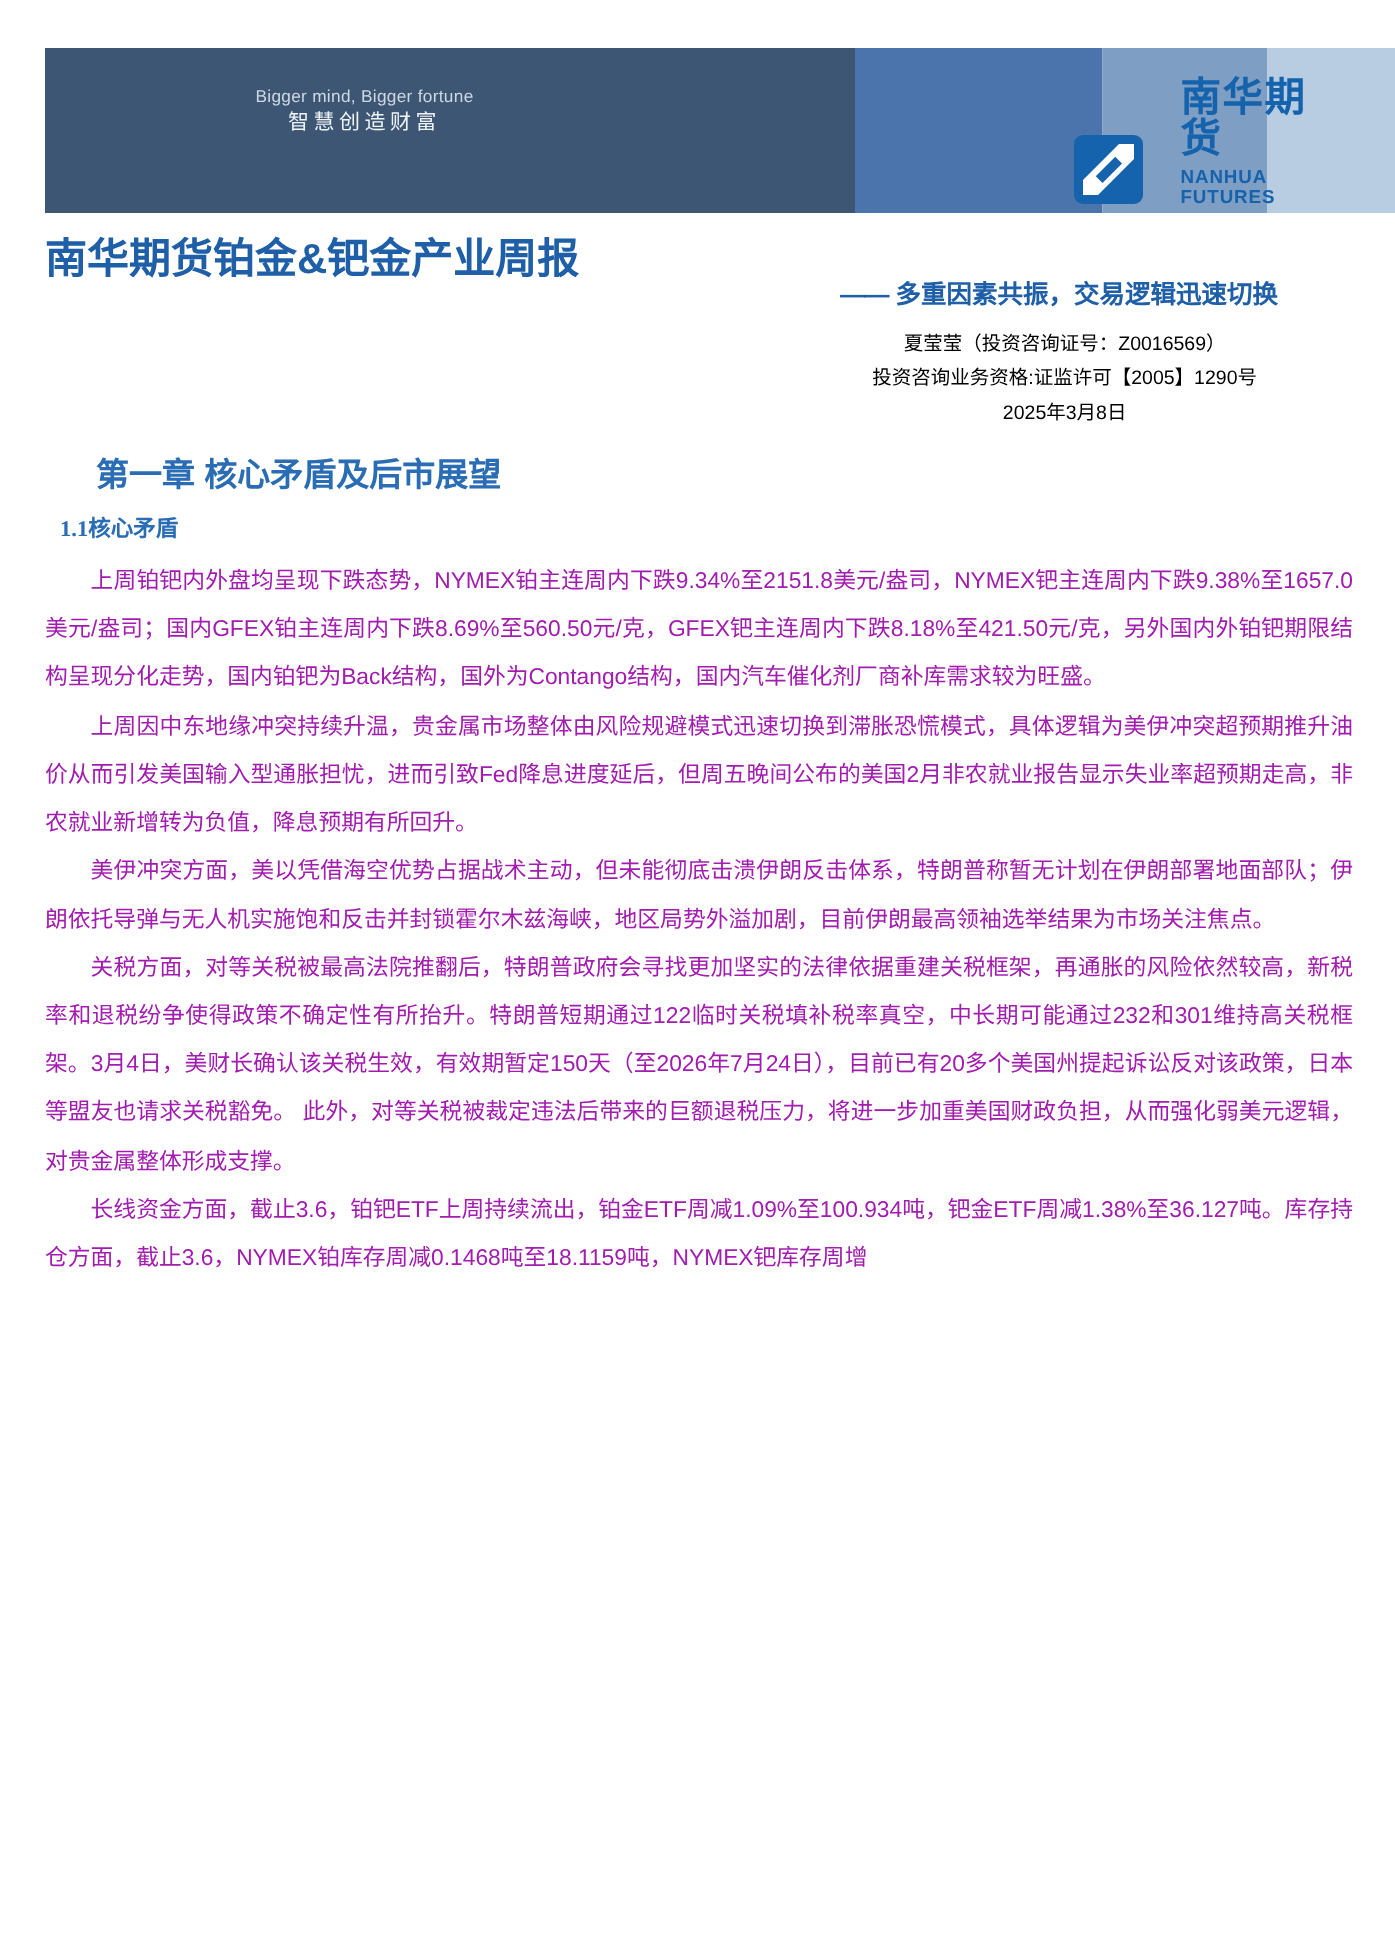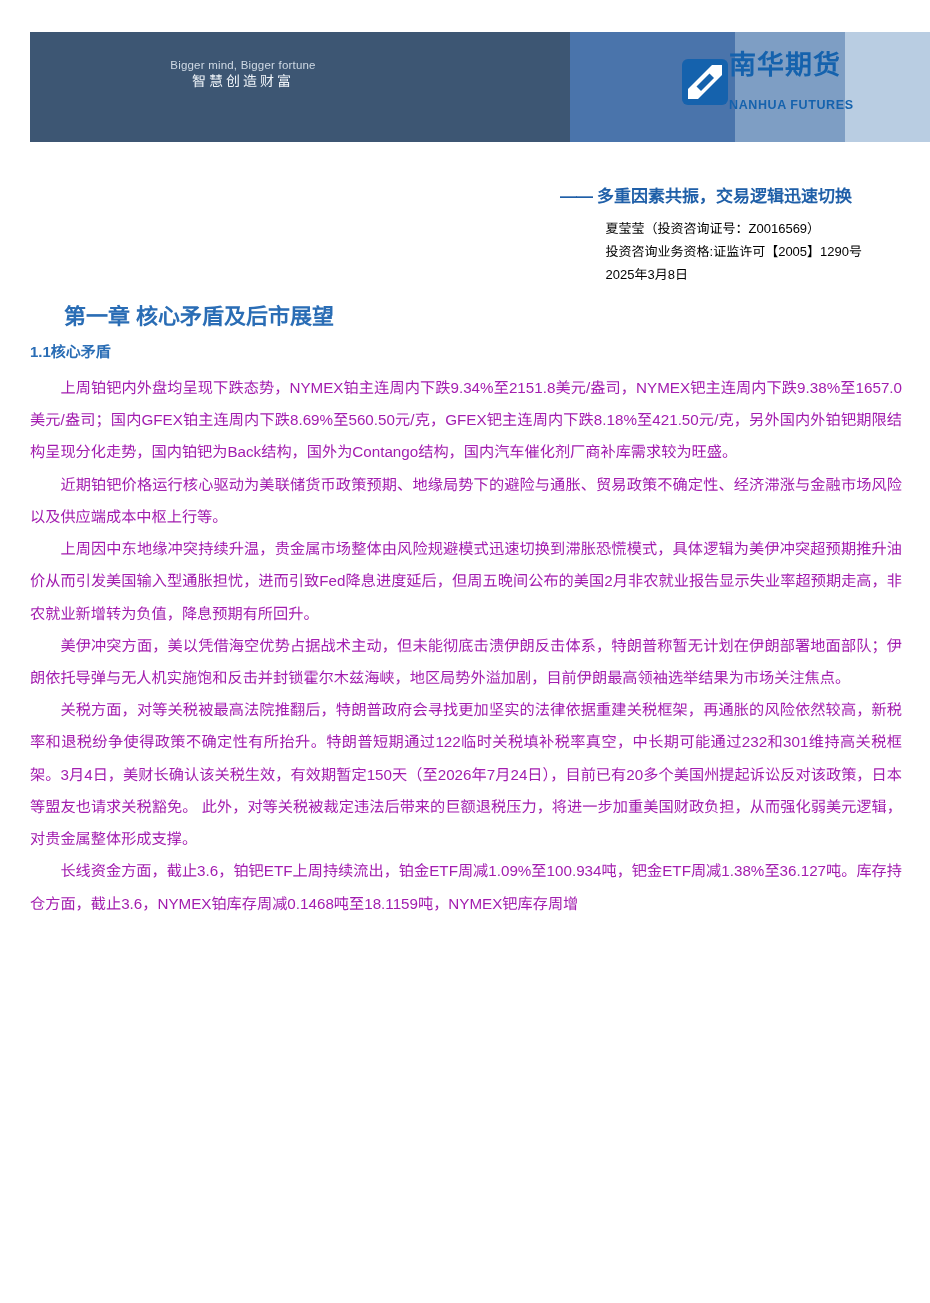--- a/index.html
+++ b/index.html
@@ -75,25 +75,25 @@
     font-size: 14px;
     color: #eef3f8;
     letter-spacing: 3px;
     margin-top: 1px;
     font-weight: 500;
   }
 
   
   .logo-wrap {
     position: absolute;
-    left: 681px;
+    left: 715px;
     top: 52px;
     display: flex;
-    align-items: center;
-    gap: 0;
+    align-items: flex-end;
+    gap: 24px;
   }
   .logo-mark {
     width: 48px;
     height: 48px;
     flex: none;
   }
   .logo-text {
     display: flex;
     flex-direction: column;
     line-height: 1;
@@ -103,21 +103,21 @@
     font-weight: 700;
     color: #1562ad;
     letter-spacing: 1px;
     font-family: "Liberation Sans", "DejaVu Sans", sans-serif;
   }
   .logo-en {
     font-size: 12.5px;
     font-weight: 700;
     color: #1562ad;
     letter-spacing: 0.6px;
-    margin-top: 20px;
+    margin-top: 6px;
   }
 
   
   .doc-title {
     position: absolute;
     left: 30px;
     top: 150px;
     font-size: 28px;
     font-weight: 700;
     color: #1f5fa8;
@@ -133,48 +133,49 @@
     color: #1f5fa8;
     white-space: nowrap;
   }
   .subtitle-dash {
     letter-spacing: -1px;
     margin-right: 5px;
   }
 
   .meta-block {
     position: absolute;
-    right: 20px;
+    right: 44px;
     top: 218px;
-    text-align: left;
+    text-align: center;
     font-size: 13px;
     color: #000000;
     line-height: 1.75;
   }
   .meta-line { white-space: nowrap; }
 
   
   .chapter-heading {
     position: absolute;
     left: 30px;
     top: 298px;
     font-size: 22px;
     font-weight: 700;
     color: #2a6db5;
     white-space: nowrap;
     margin-left: 34px;
   }
   .sub-heading {
     position: absolute;
-    left: 30px;
+    left: 40px;
     top: 340px;
     font-size: 15px;
     font-weight: 700;
     color: #2a6db5;
     white-space: nowrap;
+    font-family: Liberation Serif, serif;
   }
 
   
   .body-text {
     position: absolute;
     left: 30px;
     top: 372px;
     width: 872px;
     font-size: 15.2px;
     line-height: 2.12;
@@ -209,36 +210,36 @@
       <rect x="1" y="1" width="46" height="46" rx="6" ry="6" fill="#1562ad"></rect>
       <path d="M7 31 L31 7 L41 7 L41 17 L17 41 L7 41 Z" fill="#ffffff"></path>
       <path d="M15.5 28.5 L28.5 15.5 L33 20 L20 33 Z" fill="#1562ad"></path>
     </svg>
     <div class="logo-text">
       <div class="logo-cn">南华期货</div>
       <div class="logo-en">NANHUA FUTURES</div>
     </div>
   </div>
 
+  <div class="doc-title">南华期货铂金&amp;钯金产业周报</div>
 
   <div class="doc-subtitle">
     <span class="subtitle-dash">——</span><span>多重因素共振，交易逻辑迅速切换</span>
   </div>
 
   <div class="meta-block">
     <div class="meta-line">夏莹莹（投资咨询证号：Z0016569）</div>
     <div class="meta-line">投资咨询业务资格:证监许可【2005】1290号</div>
     <div class="meta-line">2025年3月8日</div>
   </div>
 
   <div class="chapter-heading">第一章 核心矛盾及后市展望</div>
   <div class="sub-heading">1.1核心矛盾</div>
 
   <div class="body-text">
     <p>上周铂钯内外盘均呈现下跌态势，NYMEX铂主连周内下跌9.34%至2151.8美元/盎司，NYMEX钯主连周内下跌9.38%至1657.0美元/盎司；国内GFEX铂主连周内下跌8.69%至560.50元/克，GFEX钯主连周内下跌8.18%至421.50元/克，另外国内外铂钯期限结构呈现分化走势，国内铂钯为Back结构，国外为Contango结构，国内汽车催化剂厂商补库需求较为旺盛。</p>
-    <p>近期铂钯价格运行核心驱动为美联储货币政策预期、地缘局势下的避险与通胀、贸易政策不确定性、经济滞涨与金融市场风险以及供应端成本中枢上行等。</p>
     <p>上周因中东地缘冲突持续升温，贵金属市场整体由风险规避模式迅速切换到滞胀恐慌模式，具体逻辑为美伊冲突超预期推升油价从而引发美国输入型通胀担忧，进而引致Fed降息进度延后，但周五晚间公布的美国2月非农就业报告显示失业率超预期走高，非农就业新增转为负值，降息预期有所回升。</p>
     <p>美伊冲突方面，美以凭借海空优势占据战术主动，但未能彻底击溃伊朗反击体系，特朗普称暂无计划在伊朗部署地面部队；伊朗依托导弹与无人机实施饱和反击并封锁霍尔木兹海峡，地区局势外溢加剧，目前伊朗最高领袖选举结果为市场关注焦点。</p>
     <p>关税方面，对等关税被最高法院推翻后，特朗普政府会寻找更加坚实的法律依据重建关税框架，再通胀的风险依然较高，新税率和退税纷争使得政策不确定性有所抬升。特朗普短期通过122临时关税填补税率真空，中长期可能通过232和301维持高关税框架。3月4日，美财长确认该关税生效，有效期暂定150天（至2026年7月24日），目前已有20多个美国州提起诉讼反对该政策，日本等盟友也请求关税豁免。 此外，对等关税被裁定违法后带来的巨额退税压力，将进一步加重美国财政负担，从而强化弱美元逻辑，对贵金属整体形成支撑。</p>
     <p>长线资金方面，截止3.6，铂钯ETF上周持续流出，铂金ETF周减1.09%至100.934吨，钯金ETF周减1.38%至36.127吨。库存持仓方面，截止3.6，NYMEX铂库存周减0.1468吨至18.1159吨，NYMEX钯库存周增</p>
   </div>
 
 </div>
 
 </body></html>

